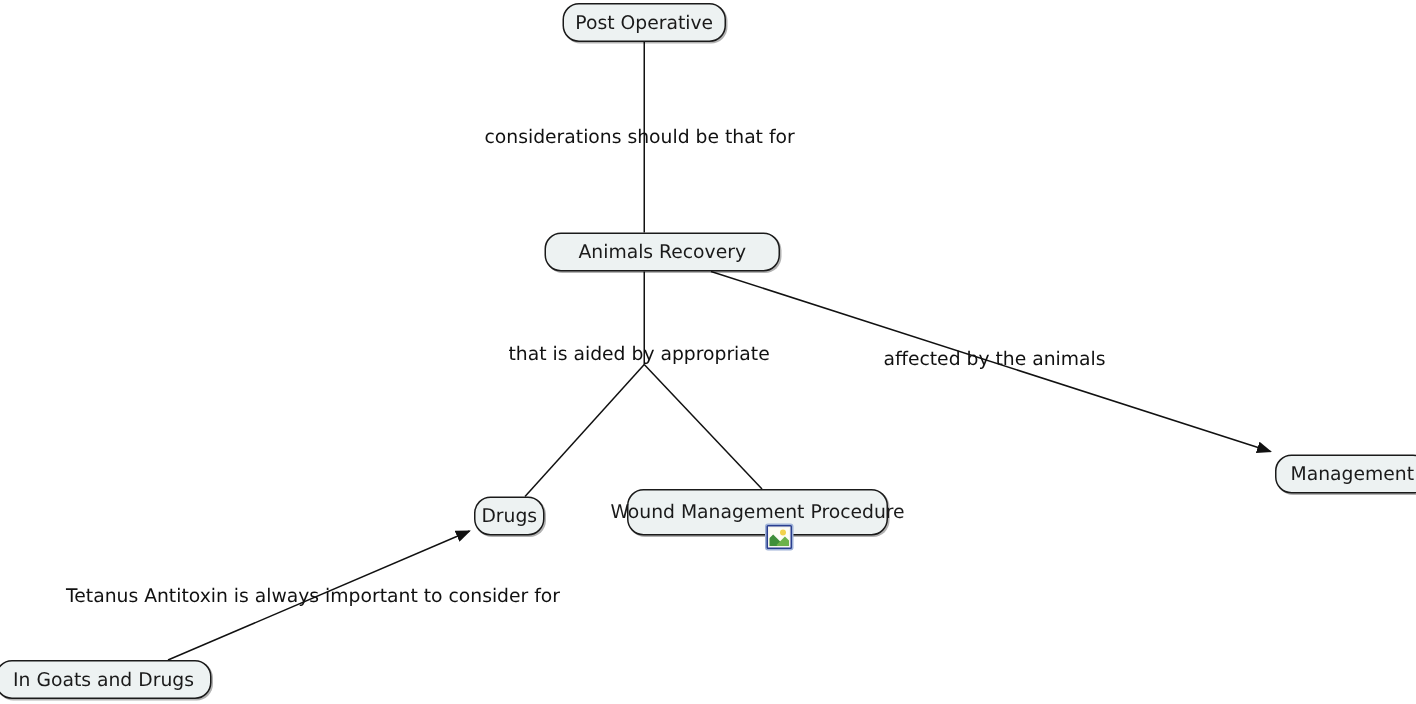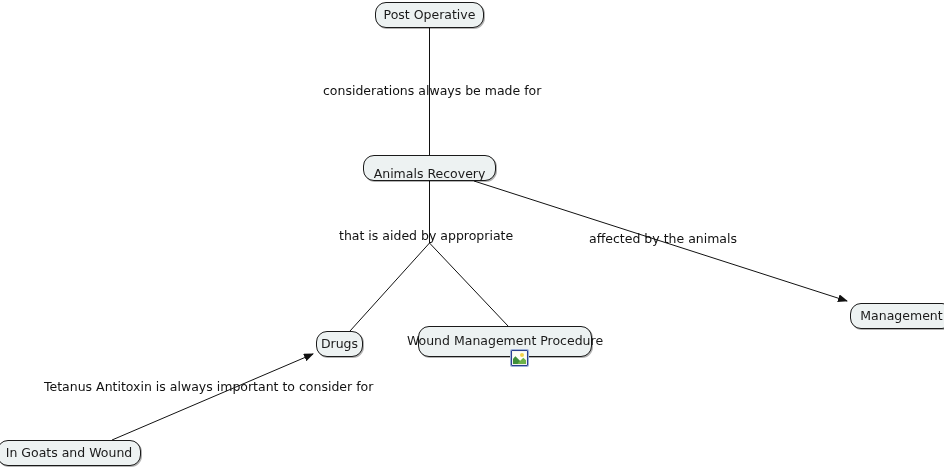--- a/index.html
+++ b/index.html
@@ -121,47 +121,47 @@
 
     <line x1="474" y1="181" x2="847" y2="301" stroke="#111111" stroke-width="1" marker-end="url(#arrowhead)"></line>
 
     <line x1="112" y1="440" x2="313" y2="354" stroke="#111111" stroke-width="1" marker-end="url(#arrowhead)"></line>
   </svg>
 
   <div class="node" style="left:375px; top:2px; width:109px; height:26px;">
     <span class="node-label">Post Operative</span>
   </div>
 
-  <div class="node" style="left:363px; top:155px; width:133px; height:26px;align-items:flex-end;">
+  <div class="node" style="left:363px; top:155px; width:157px; height:26px;">
     <span class="node-label">Animals Recovery</span>
   </div>
 
   <div class="node" style="left:316px; top:331px; width:47px; height:26px;">
     <span class="node-label">Drugs</span>
   </div>
 
   <div class="node" style="left:418px; top:326px; width:174px; height:31px;">
     <span class="node-label">Wound Management Procedure</span>
   </div>
 
   <div class="node" style="left:850px; top:303px; width:103px; height:26px;">
     <span class="node-label">Management</span>
   </div>
 
   <div class="node" style="left:-3px; top:440px; width:144px; height:26px;">
-    <span class="node-label">In Goats and Wound</span>
+    <span class="node-label">In Goats and Drugs</span>
   </div>
 
-  <div class="edge-label" style="left:323px; top:85px;">considerations always be made for</div>
+  <div class="edge-label" style="left:323px; top:85px;">considerations should be that for</div>
 
   <div class="edge-label" style="left:339px; top:230px;">that is aided by appropriate</div>
 
   <div class="edge-label" style="left:589px; top:233px;">affected by the animals</div>
 
-  <div class="edge-label" style="left:44px; top:381px;">Tetanus Antitoxin is always important to consider for</div>
+  <div class="edge-label" style="left:44px; top:391px;">Tetanus Antitoxin is always important to consider for</div>
 
   <div class="res-icon" style="left:511px; top:350px;">
     <div class="sky">
       <div class="sun"></div>
       <div class="hill-a"></div>
       <div class="hill-b"></div>
     </div>
   </div>
 
 </div>

